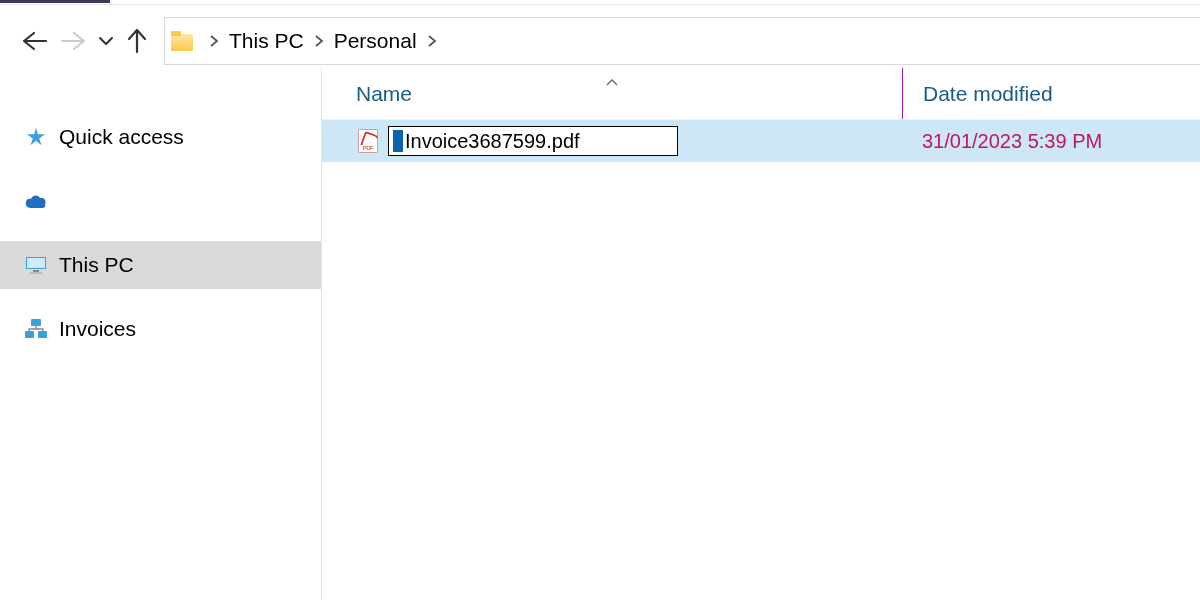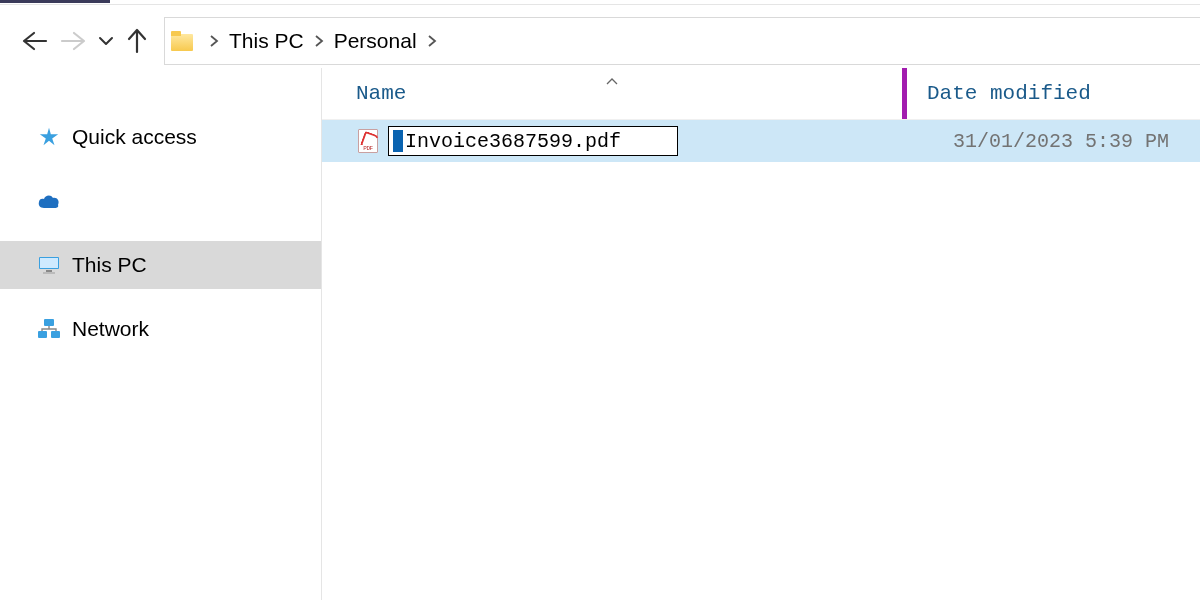--- a/index.html
+++ b/index.html
@@ -87,39 +87,38 @@
     
     .sidebar {
       width: 322px;
       padding-top: 45px;
       border-right: 1px solid #e5e5e5;
     }
     .side-item {
       display: flex;
       align-items: center;
       height: 48px;
-      padding-left: 36px;
+      padding-left: 23px;
       font-size: 21px;
       cursor: pointer;
     }
     .side-item.selected {
       background: #d9d9d9;
     }
     .side-icon {
       width: 26px;
       display: inline-flex;
       align-items: center;
       justify-content: center;
       margin-right: 10px;
     }
     
     .file-area {
       flex: 1;
       position: relative;
-      font-family: Liberation Mono, monospace;
     }
     .col-headers {
       display: flex;
       align-items: center;
       height: 52px;
       font-size: 21px;
       color: #1a5a8a;
       border-bottom: 1px solid #f0f0f0;
     }
     .col-name {
@@ -132,32 +131,31 @@
       position: absolute;
       top: -6px;
       left: 50%;
       transform: translateX(-50%);
       color: #666;
       font-size: 12px;
     }
     .col-date {
       flex: 1;
       padding-left: 20px;
-      border-left: 5px solid #a21caf;
+      border-left: 1px solid #a21caf;
       height: 100%;
       display: flex;
       align-items: center;
       cursor: pointer;
     }
     .file-row {
       display: flex;
       align-items: center;
       height: 42px;
       background: #cde7f7;
-      text-align: center;
     }
     .file-name-cell {
       width: 580px;
       display: flex;
       align-items: center;
       padding-left: 36px;
       font-size: 20px;
     }
     .pdf-icon {
       width: 20px; height: 24px;
@@ -203,21 +201,21 @@
       color: #0a63b0;
       display: inline-block;
       width: 10px;
       height: 22px;
       margin-right: 2px;
     }
     .file-date-cell {
       flex: 1;
       padding-left: 20px;
       font-size: 20px;
-      color: #737373;
+      color: #be185d;
     }
   </style>
 </head>
 <body>
 
 <div class="top-accent"></div>
 <div class="divider-top"></div>
 
 <div class="nav-row">
   <div class="nav-buttons">
@@ -297,21 +295,21 @@
     <div style="height:16px"></div>
     <div class="side-item">
       <span class="side-icon">
         <svg width="24" height="22" viewBox="0 0 24 22">
             <rect x="7" y="1" width="10" height="7" rx="1" fill="#3aa0e0"></rect>
             <rect x="1" y="13" width="9" height="7" rx="1" fill="#3aa0e0"></rect>
             <rect x="14" y="13" width="9" height="7" rx="1" fill="#3aa0e0"></rect>
             <path d="M12 8 V11 M5 13 V11 H19 V13" stroke="#888" stroke-width="1.4" fill="none"></path>
           </svg>
       </span>
-      <span>Network</span>
+      <span>Invoices</span>
     </div>
   </div>
 
   <div class="file-area">
     <div class="col-headers">
       <div class="col-name">
         <span>Name</span>
         <span class="sort-caret">
           <svg width="14" height="8" viewBox="0 0 14 8">
               <path d="M2 6 L7 1 L12 6" stroke="#666" stroke-width="1.3" fill="none"></path>

